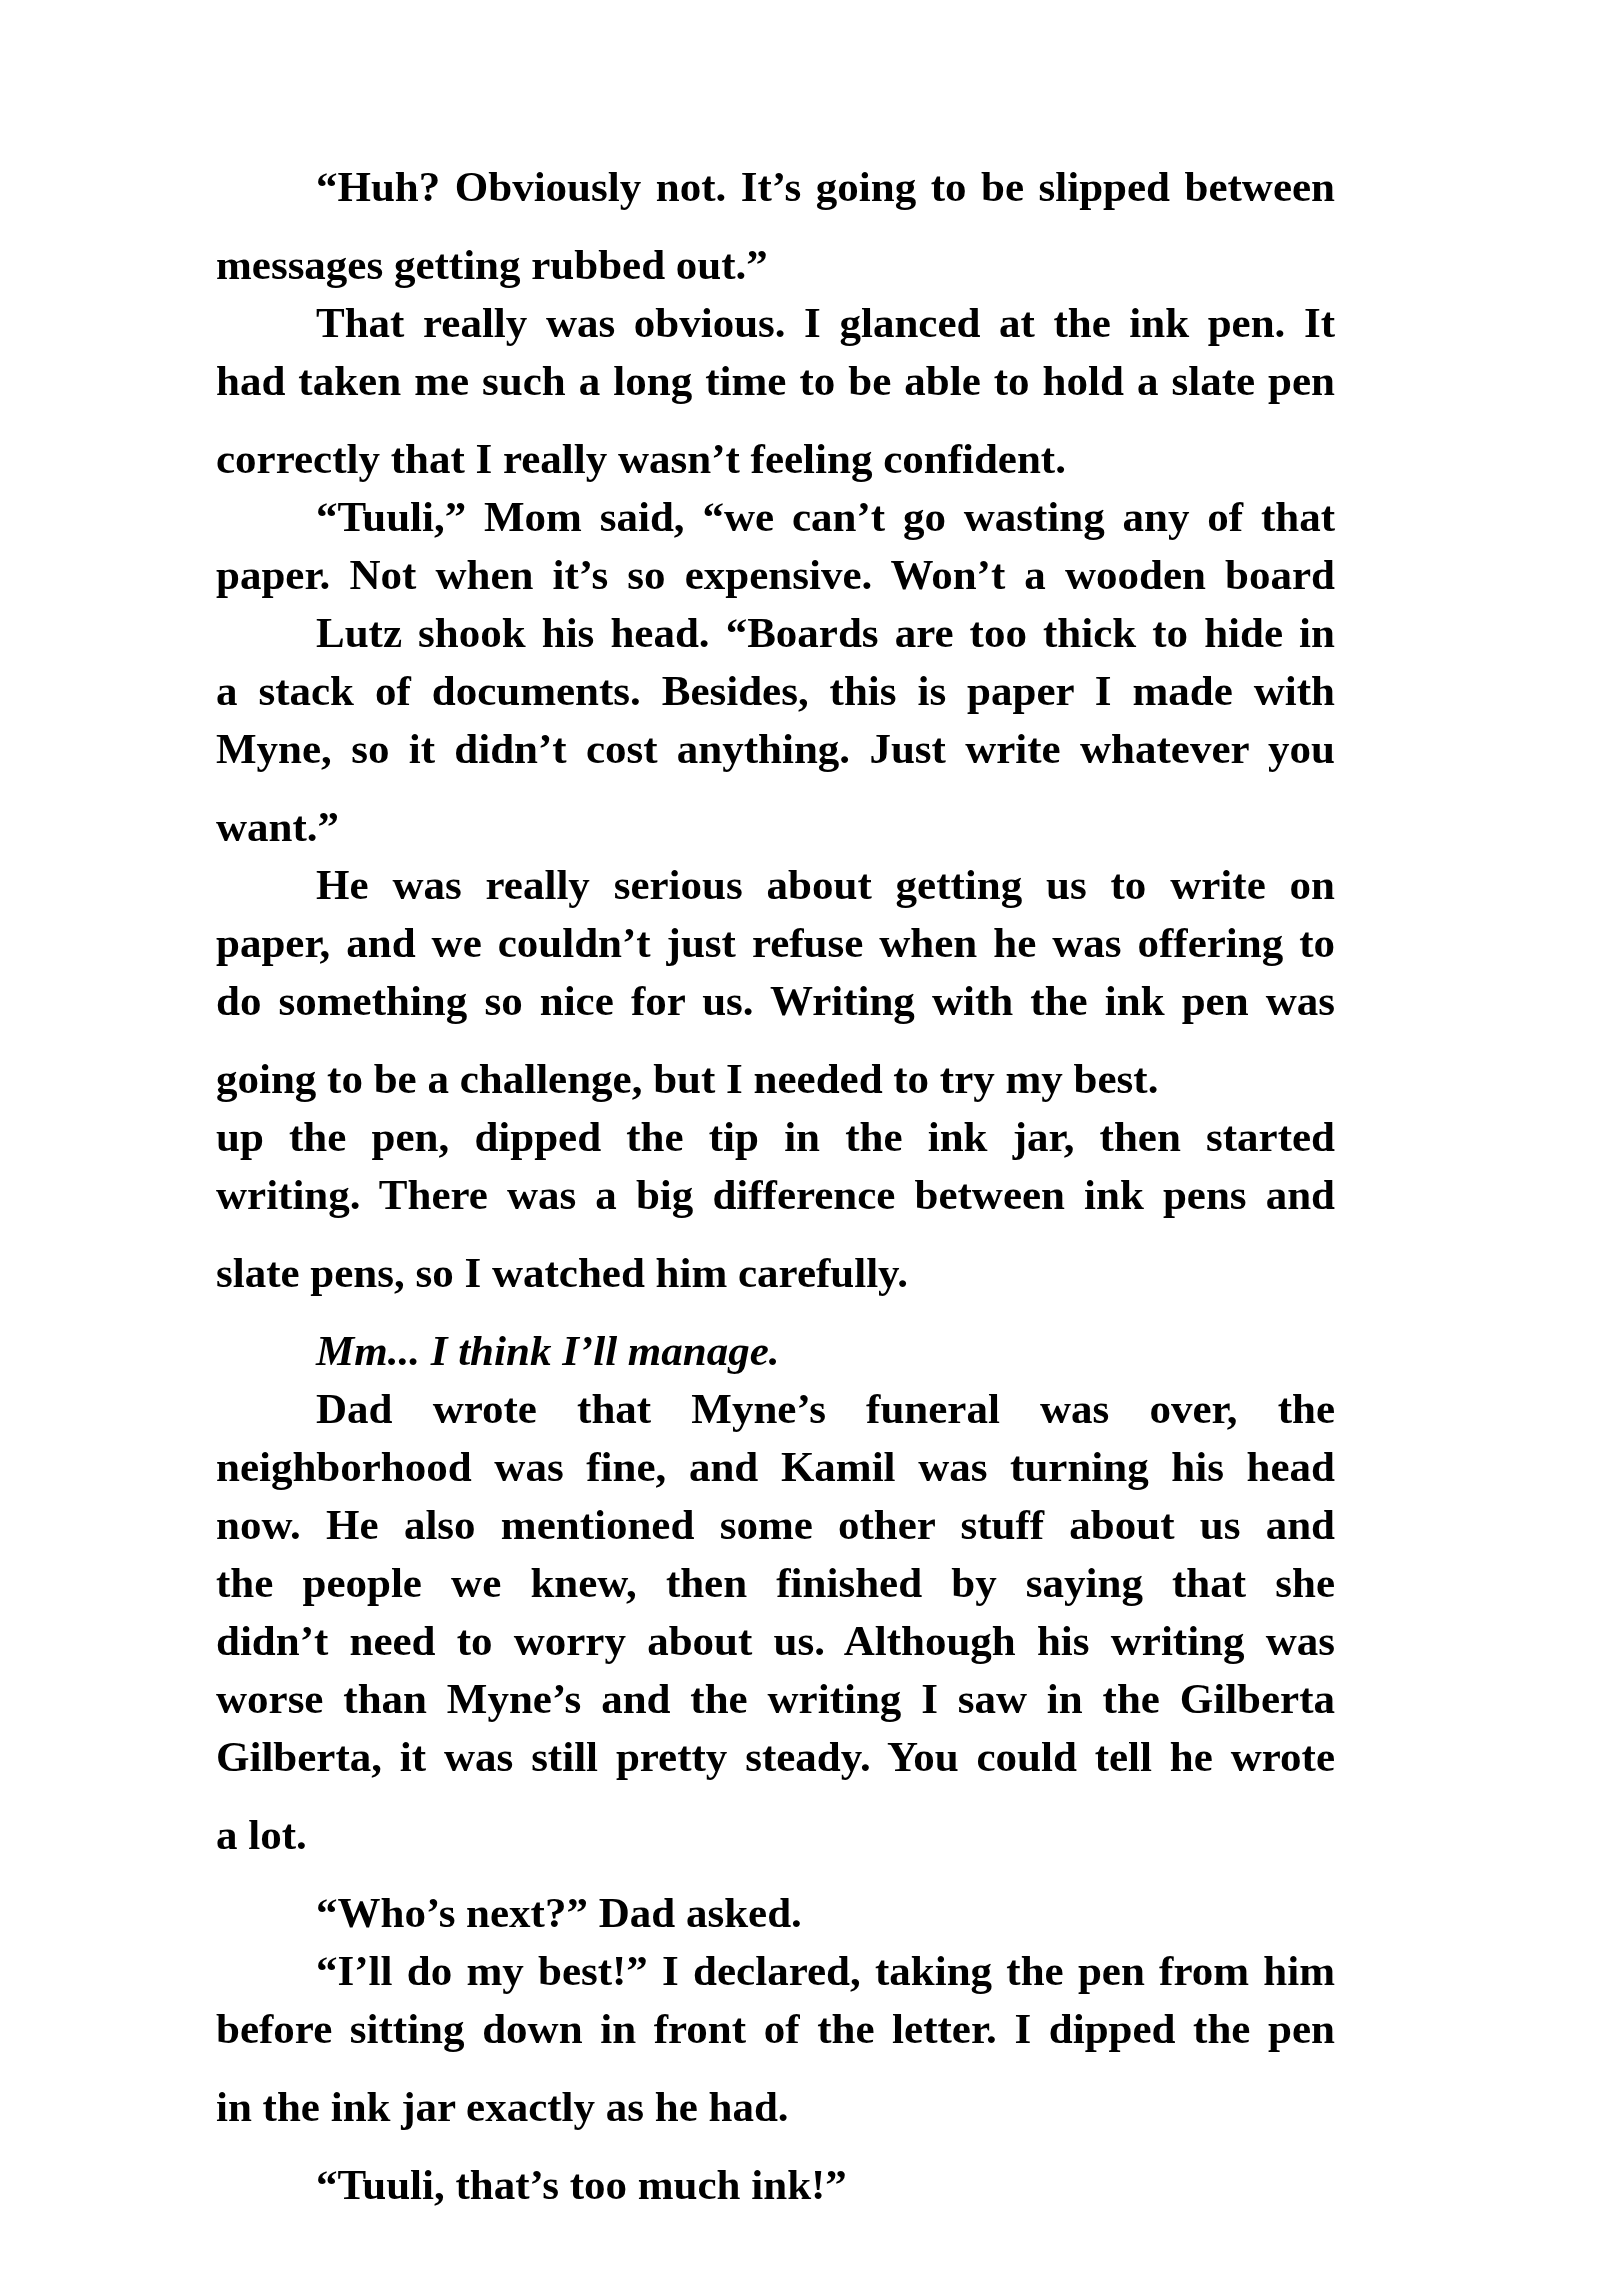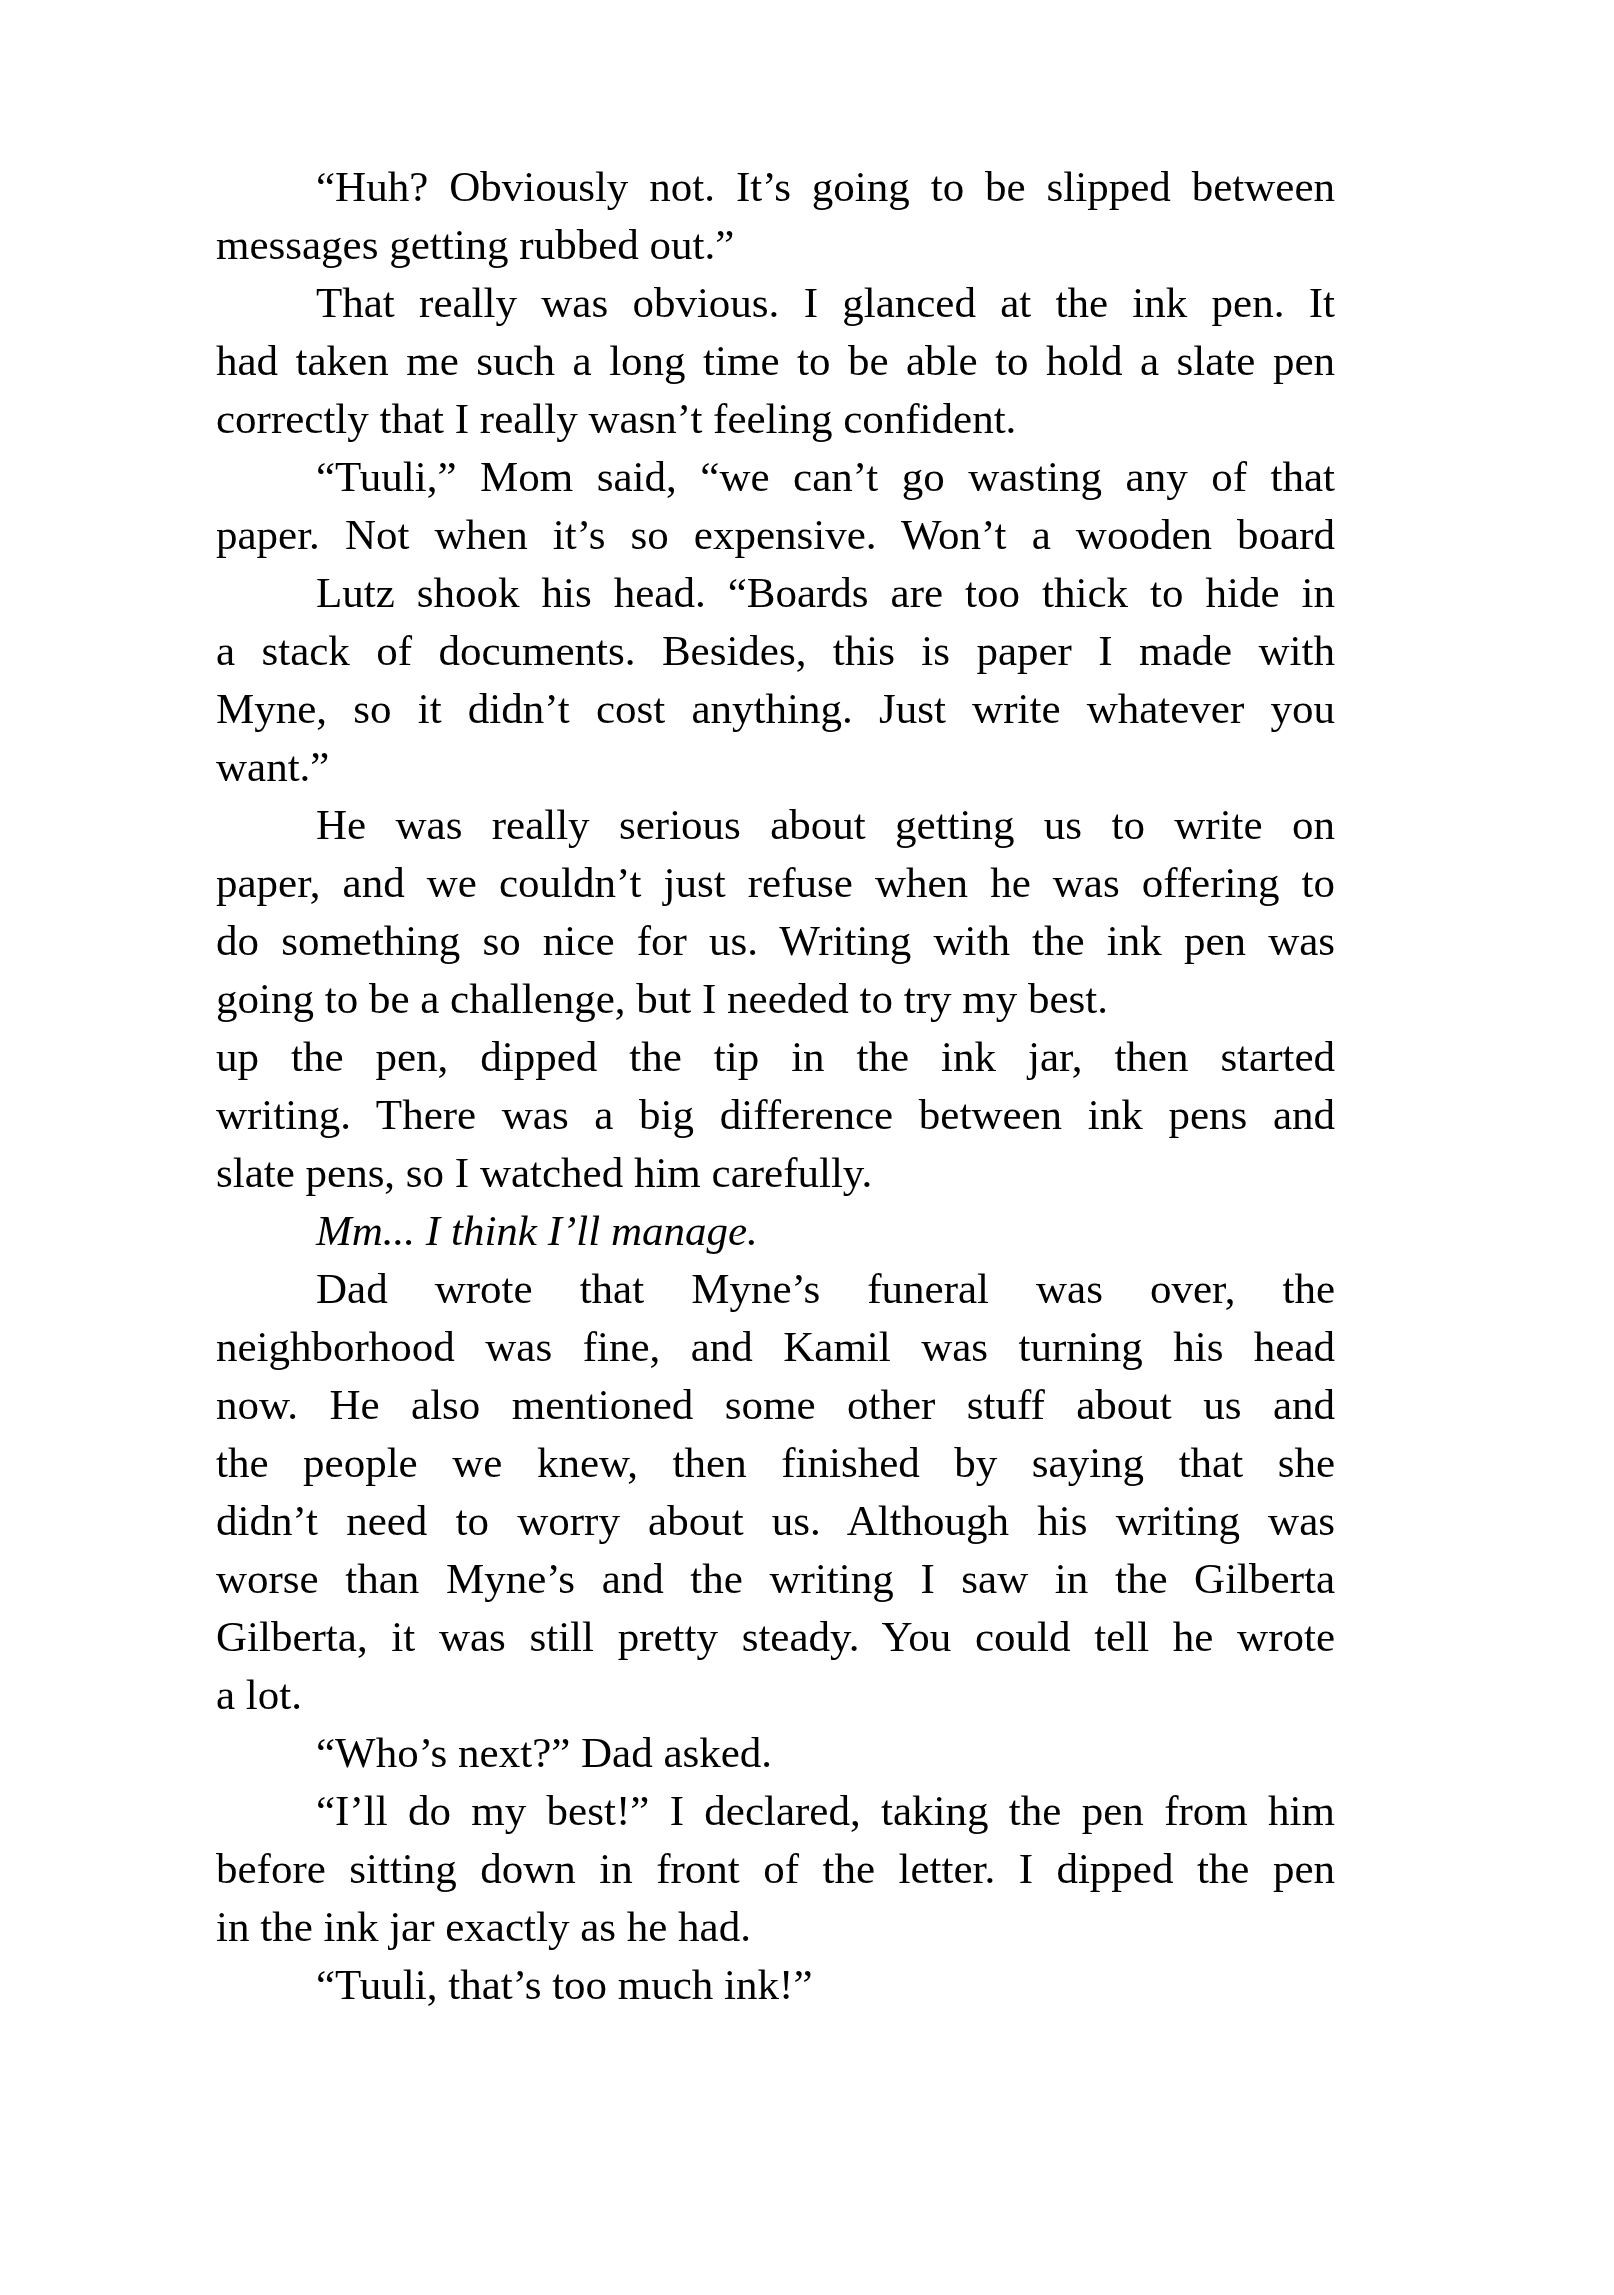--- a/index.html
+++ b/index.html
@@ -24,32 +24,33 @@
     line-height: 58px;
     color: #000000;
     font-kerning: normal;
   }
   .line {
     text-align: justify;
     text-align-last: justify;
   }
   .line.para-end {
     text-align-last: left;
+    margin-top: 20px;
   }
   .line.indent {
     text-indent: 100px;
   }
   .line.italic {
     font-style: italic;
   }
 </style>
 </head>
 <body>
 
-<div class="page" style="background: rgb(255, 255, 255);">
+<div class="page" style="background: rgb(255, 255, 255); font-weight: bold;">
   <div class="text-block" id="text-block" style="color: rgb(0, 0, 0);">
       <div class="line indent">“Huh? Obviously not. It’s going to be slipped between</div>
       <div class="line para-end">messages getting rubbed out.”</div>
       <div class="line indent">That really was obvious. I glanced at the ink pen. It</div>
       <div class="line">had taken me such a long time to be able to hold a slate pen</div>
       <div class="line para-end">correctly that I really wasn’t feeling confident.</div>
       <div class="line indent">“Tuuli,” Mom said, “we can’t go wasting any of that</div>
       <div class="line">paper. Not when it’s so expensive. Won’t a wooden board</div>
       <div class="line indent">Lutz shook his head. “Boards are too thick to hide in</div>
       <div class="line">a stack of documents. Besides, this is paper I made with</div>

